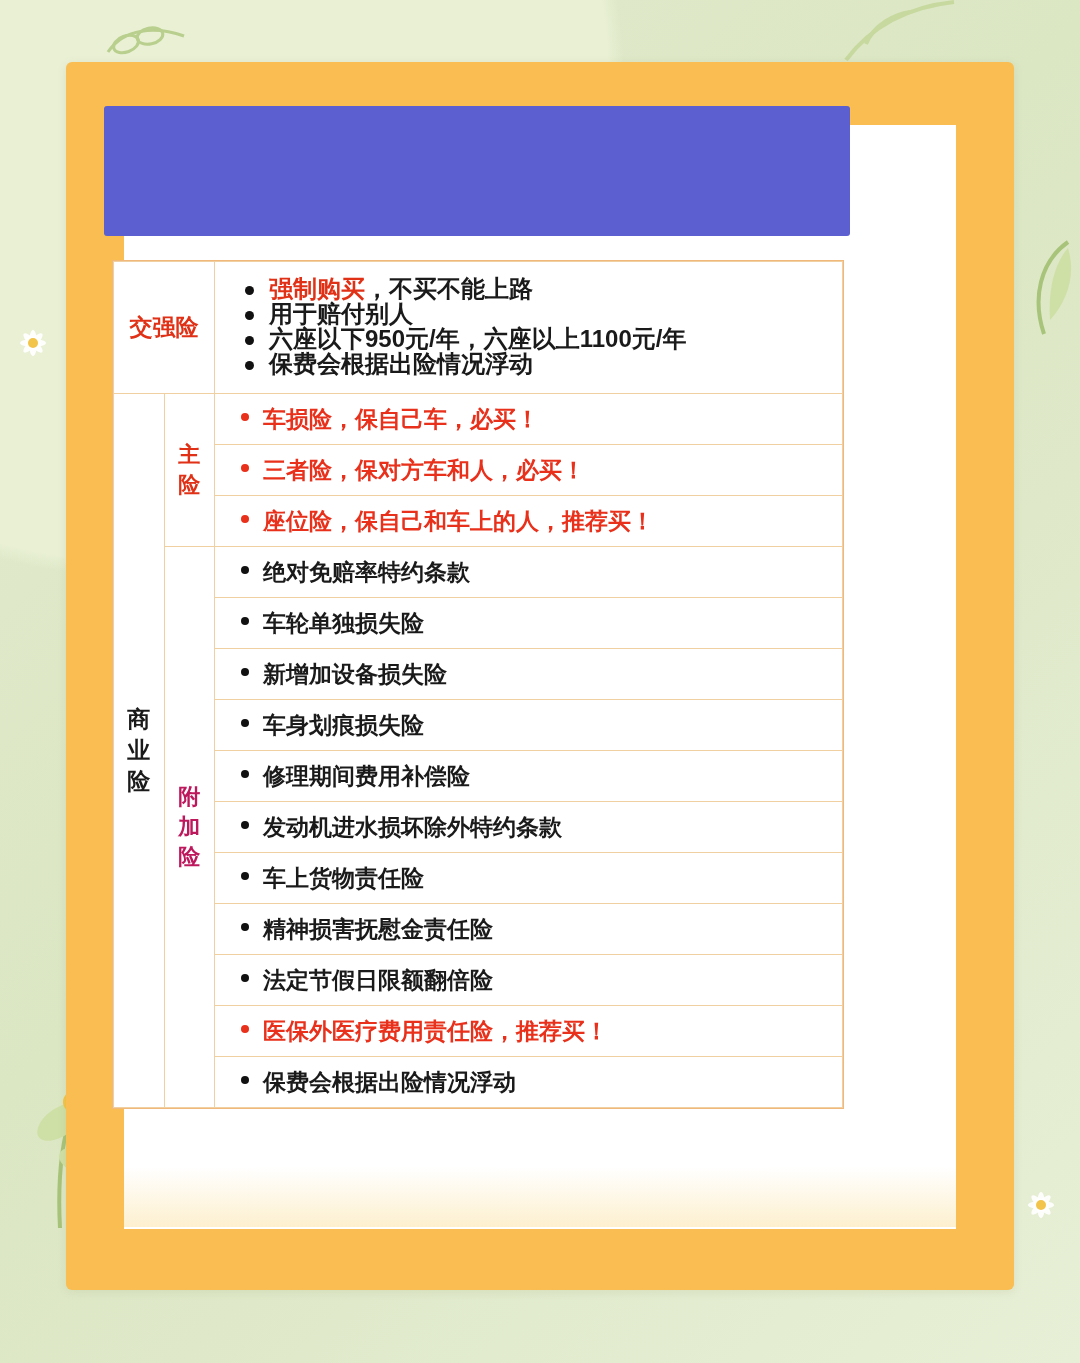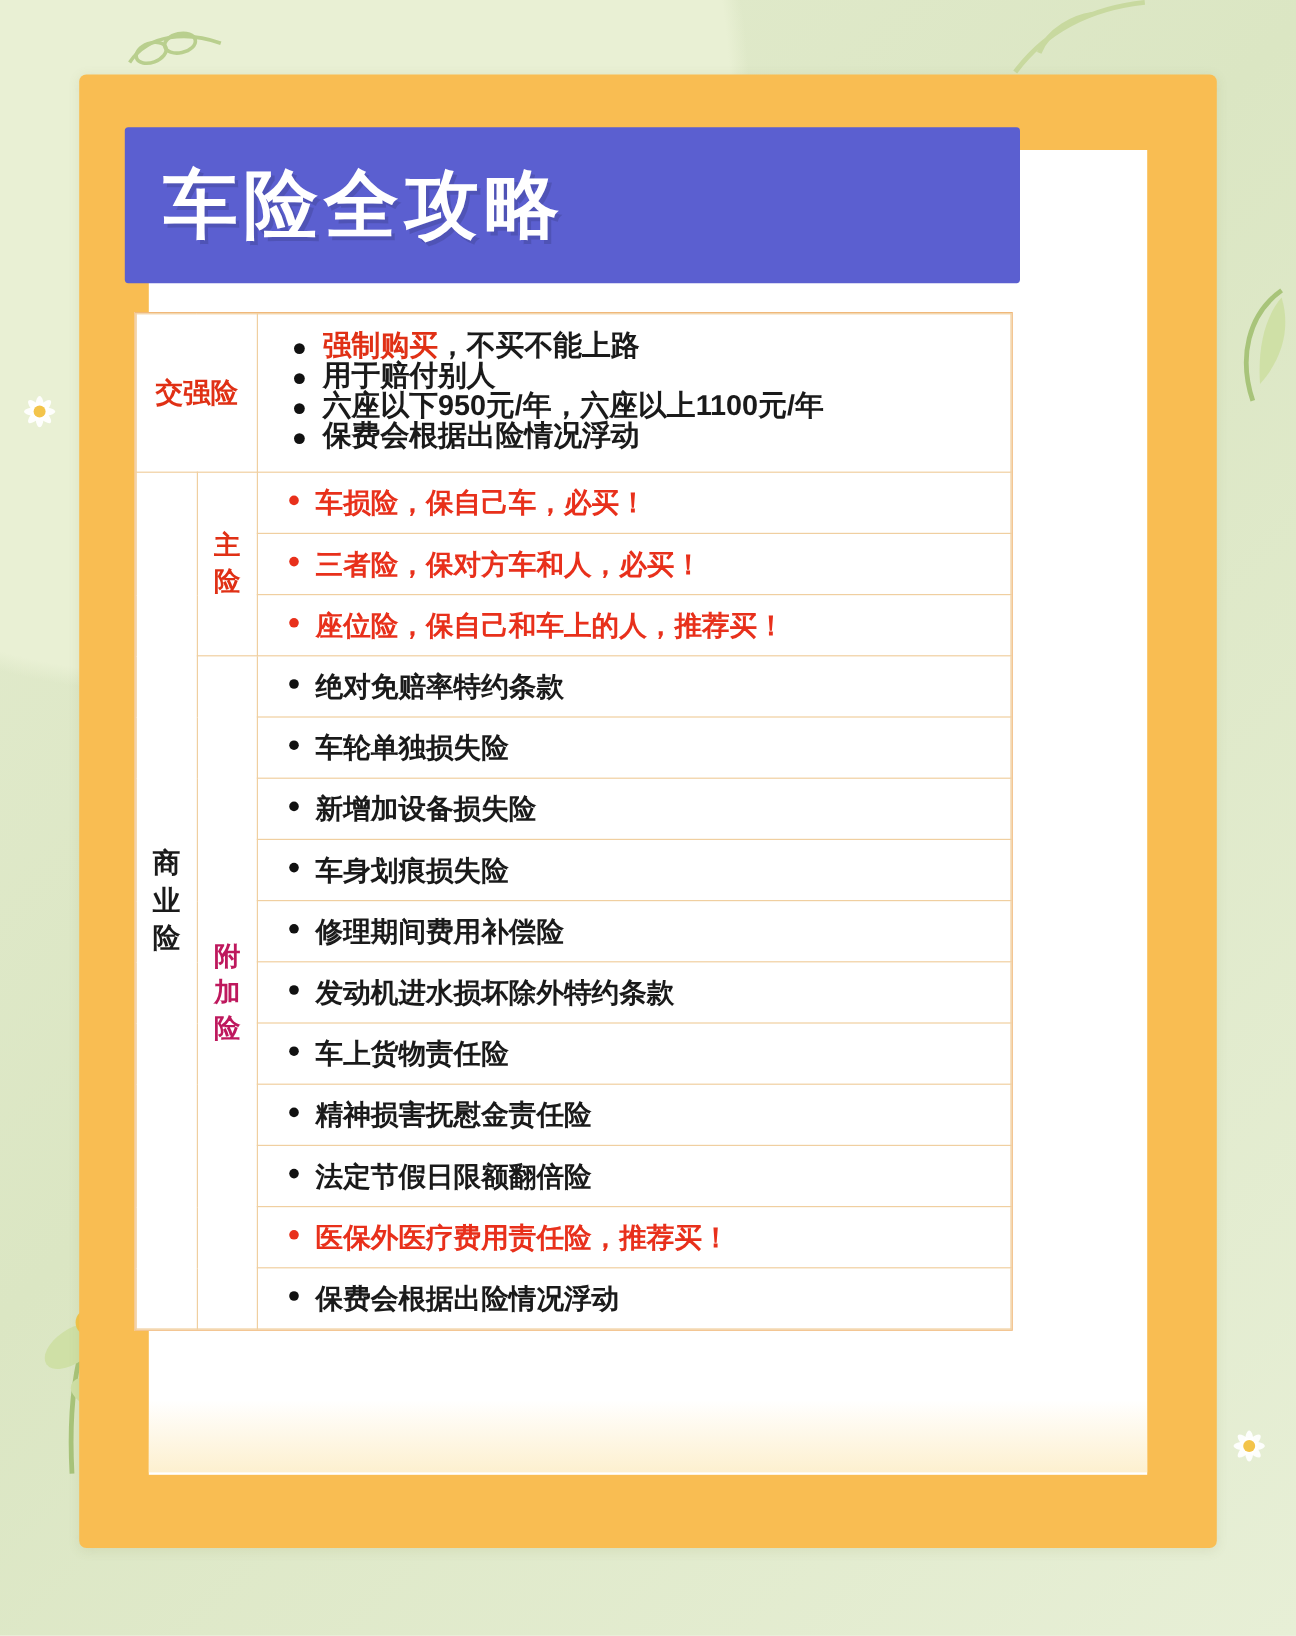--- a/index.html
+++ b/index.html
@@ -267,21 +267,20 @@
     <circle cx="58" cy="44" r="11" fill="#f3c44a"></circle>
   </svg>
 </div>
 
 <div class="frame-outer">
   <div class="frame-inner"></div>
   <div class="glow"></div>
 </div>
 
 <div class="title-band">
-  <div class="title-main">车险全攻略</div>
 </div>
 
 <div class="table">
   <table class="tbl">
     <tbody>
 
       <tr>
         <td class="cat-cell" colspan="2">交强险</td>
         <td class="list-cell">
           <ul class="bullets">

